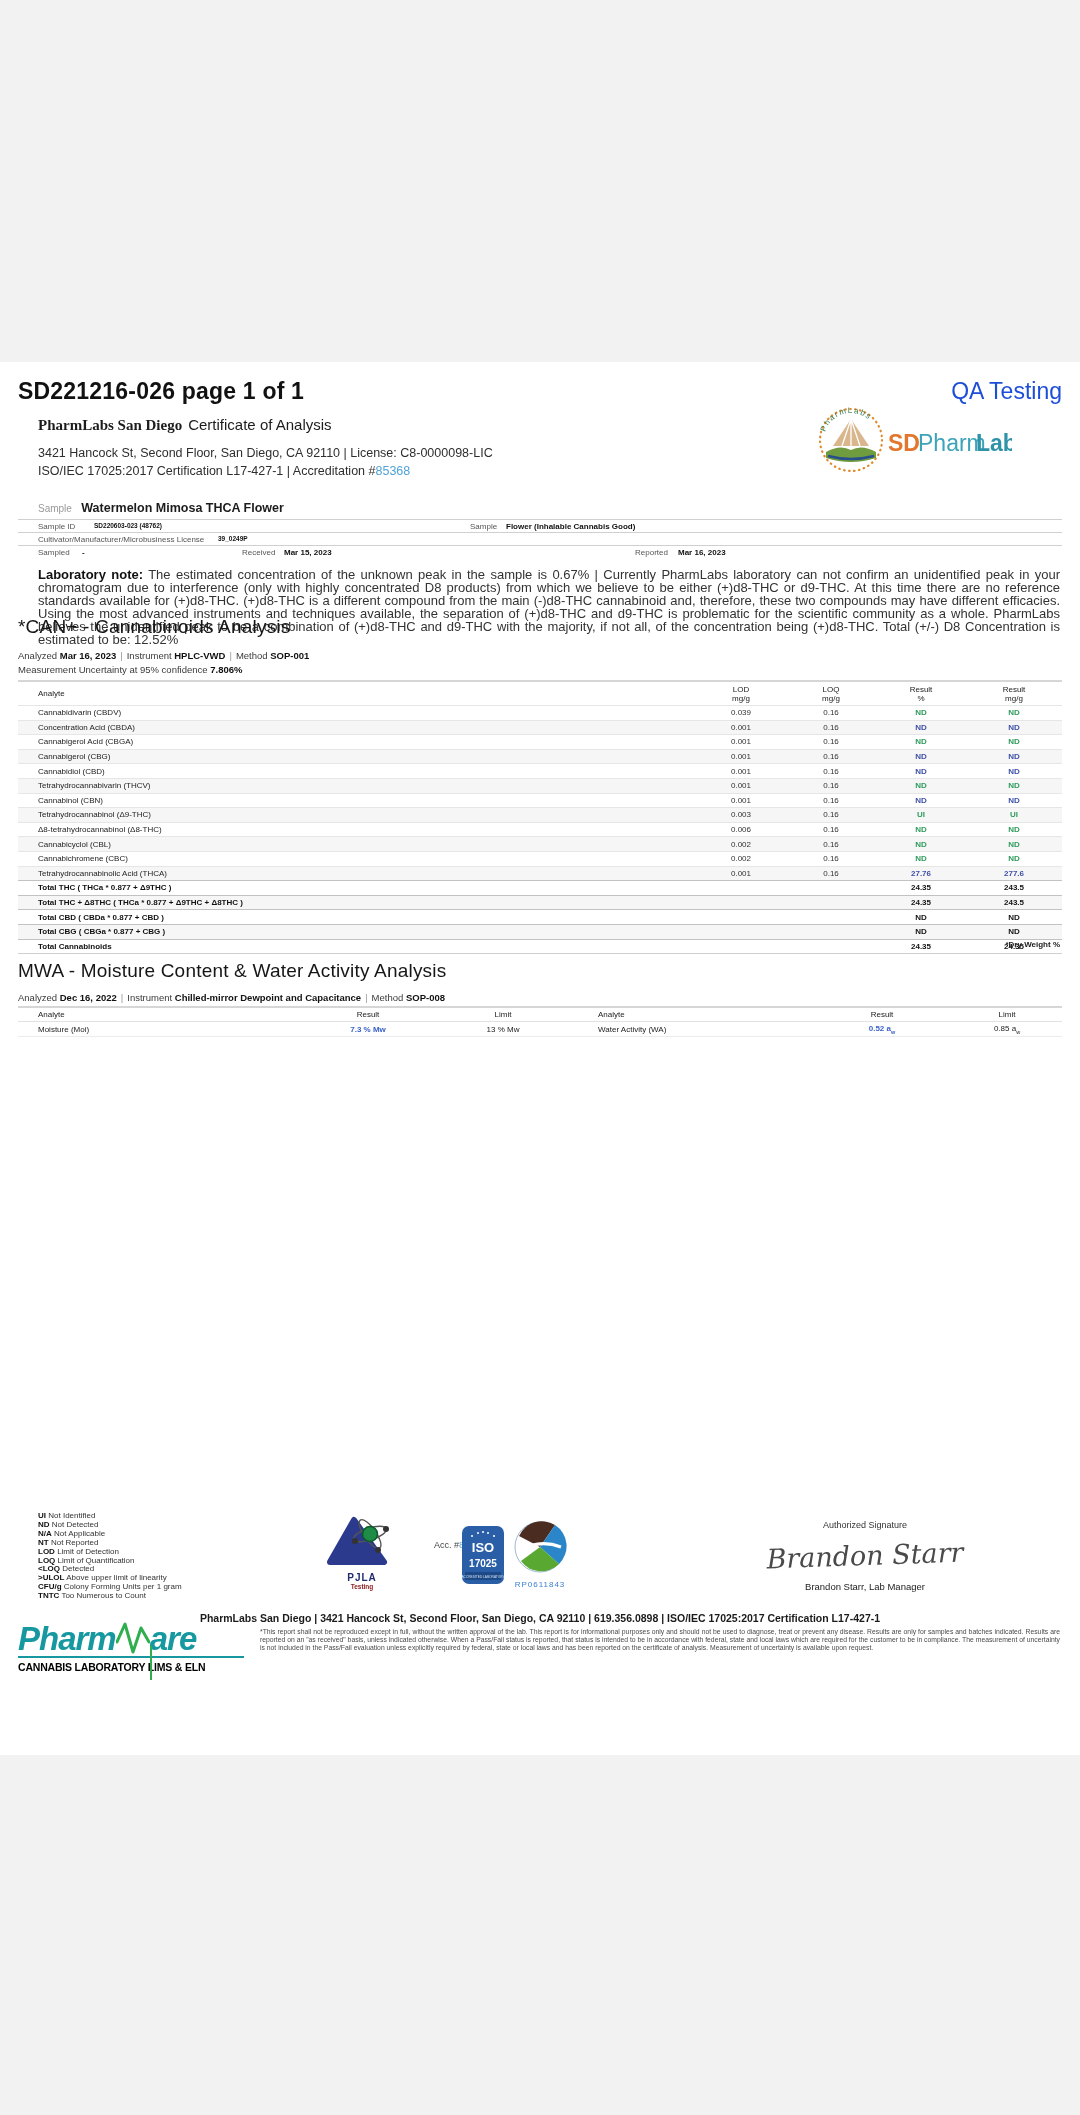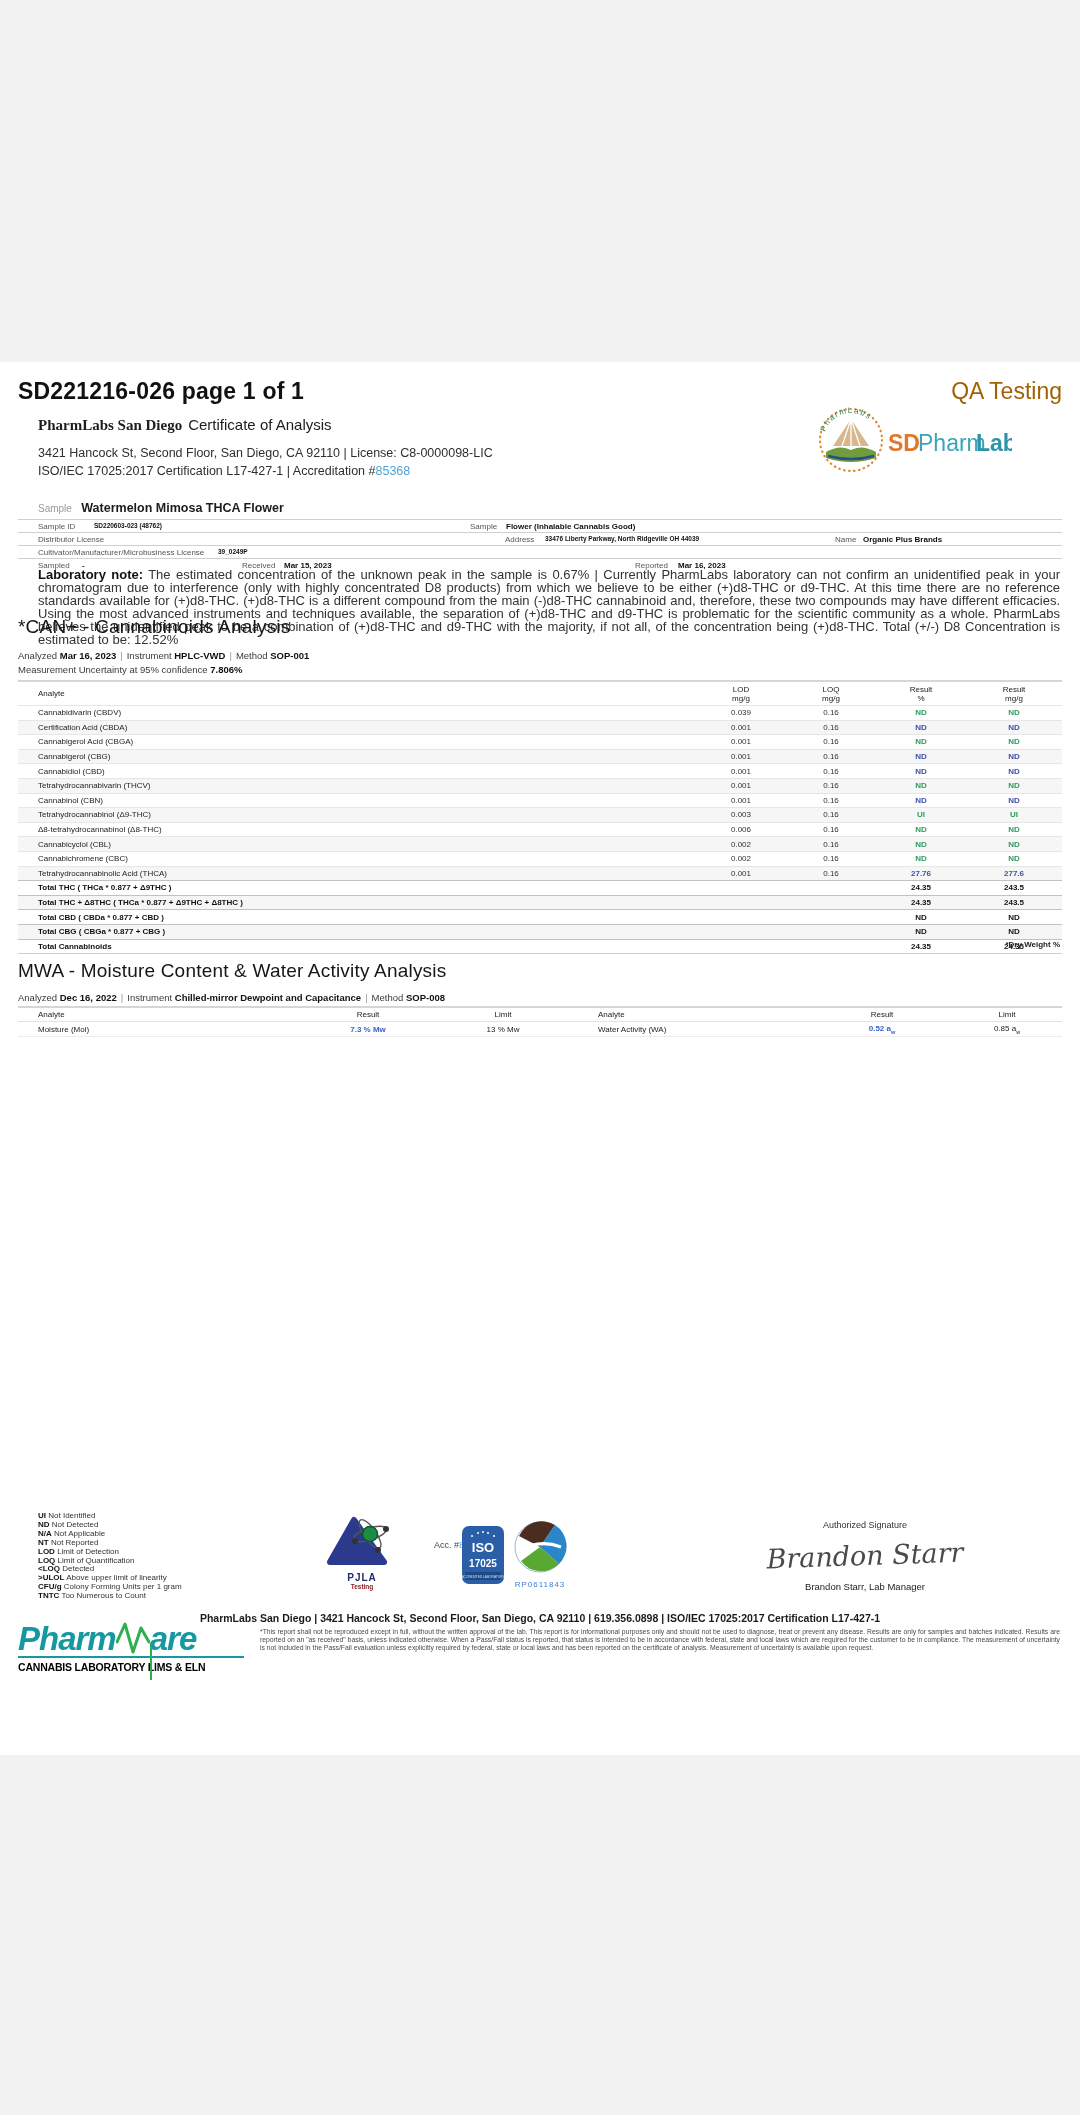--- a/index.html
+++ b/index.html
@@ -3,21 +3,21 @@
 <meta charset="utf-8">
 <style>
   html,body{margin:0;padding:0;background:#f2f2f2;}
   .canvas{position:relative;width:1080px;height:2115px;background:#f2f2f2;overflow:hidden;
           font-family:"Liberation Sans",sans-serif;color:#1c1c1c;}
   .page{position:absolute;top:362px;left:0;width:1080px;height:1393px;background:#ffffff;}
   .abs{position:absolute;}
 
   
   .doc-id{top:16px;left:18px;font-size:23px;font-weight:600;letter-spacing:.2px;color:#111;}
-  .qa{top:16px;right:18px;font-size:23px;font-weight:500;color:#a16207;}
+  .qa{top:16px;right:18px;font-size:23px;font-weight:500;color:#1d4ed8;}
   .labline{top:54px;left:38px;font-size:15px;}
   .labline b{font-weight:700;margin-right:6px;font-family:Liberation Serif, serif;}
   .addr{left:38px;font-size:12.5px;color:#2e2e2e;}
   .addr .lnk{color:#4fa3d8;}
 
   
   .sample-line{top:139px;left:38px;font-size:12px;}
   .sample-line .lbl{color:#999;font-size:10px;margin-right:6px;}
   .sample-line b{font-size:12.5px;}
   .info{top:157px;left:18px;width:1044px;font-size:8px;color:#555;}
@@ -137,27 +137,20 @@
     </div>
 
     <div class="abs info">
       <div class="irow">
         <span style="left:20px">Sample ID</span>
         <span class="val tiny" style="left:76px">SD220603-023 (48762)</span>
         <span style="left:452px">Sample</span>
         <span class="val" style="left:488px">Flower (Inhalable Cannabis Good)</span>
       </div>
       <div class="irow">
-        <span style="left:20px">Distributor License</span>
-        <span style="left:487px">Address</span>
-        <span class="val tiny" style="left:527px">33476 Liberty Parkway, North Ridgeville OH 44039</span>
-        <span style="left:817px">Name</span>
-        <span class="val" style="left:845px">Organic Plus Brands</span>
-      </div>
-      <div class="irow">
         <span style="left:20px">Cultivator/Manufacturer/Microbusiness License</span>
         <span class="val tiny" style="left:200px">39_0249P</span>
       </div>
       <div class="irow">
         <span style="left:20px">Sampled</span>
         <span class="val" style="left:64px">-</span>
         <span style="left:224px">Received</span>
         <span class="val" style="left:266px">Mar 15, 2023</span>
         <span style="left:617px">Reported</span>
         <span class="val" style="left:660px">Mar 16, 2023</span>
@@ -200,21 +193,21 @@
 
           <div class="trow tone-green">
             <div data-cell="analyte">Cannabidivarin (CBDV)</div>
             <div class="num" data-cell="lod">0.039</div>
             <div class="num" data-cell="loq">0.16</div>
             <div class="res" data-cell="pct">ND</div>
             <div class="res" data-cell="mgg">ND</div>
           </div>
 
           <div class="trow tone-blue">
-            <div data-cell="analyte">Certification Acid (CBDA)</div>
+            <div data-cell="analyte">Concentration Acid (CBDA)</div>
             <div class="num" data-cell="lod">0.001</div>
             <div class="num" data-cell="loq">0.16</div>
             <div class="res" data-cell="pct">ND</div>
             <div class="res" data-cell="mgg">ND</div>
           </div>
 
           <div class="trow tone-green">
             <div data-cell="analyte">Cannabigerol Acid (CBGA)</div>
             <div class="num" data-cell="lod">0.001</div>
             <div class="num" data-cell="loq">0.16</div>

